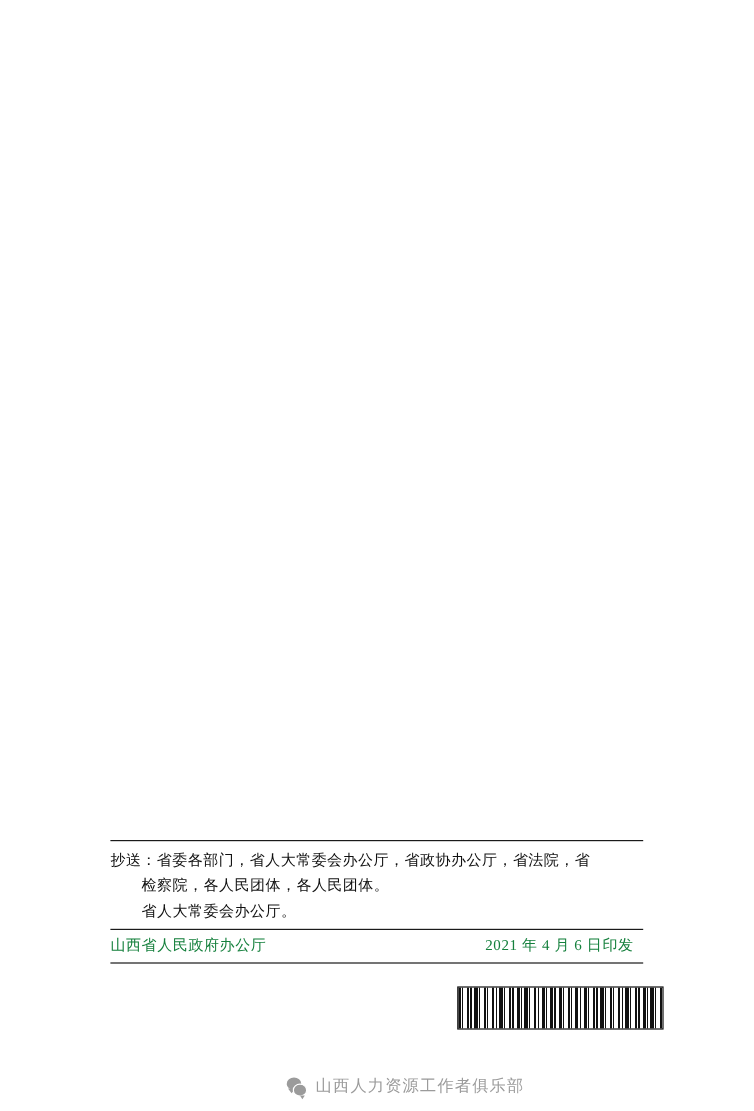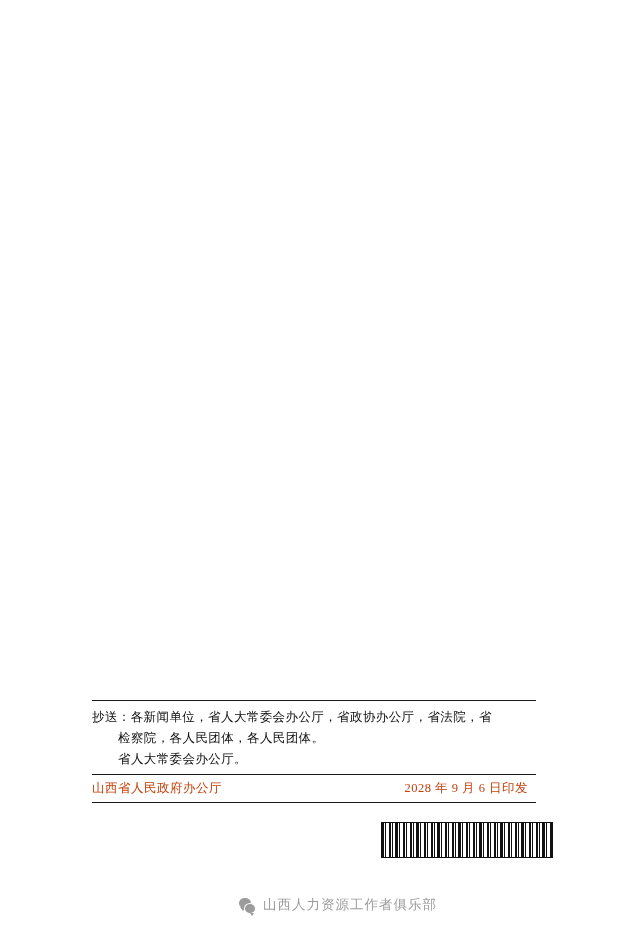--- a/index.html
+++ b/index.html
@@ -66,21 +66,21 @@
     padding-left: 26px;
   }
 
   .issuer-row {
     display: flex;
     justify-content: space-between;
     align-items: flex-start;
     padding: 5px 0 5px 0;
     font-size: 12.5px;
     letter-spacing: 0.5px;
-    color: #c2410c;
+    color: #15803d;
   }
 
   .issuer-row .left {
     white-space: nowrap;
   }
 
   .issuer-row .right {
     white-space: nowrap;
     padding-right: 8px;
   }
@@ -180,30 +180,30 @@
 
 <div class="page">
 
   <div class="blank-area"></div>
 
   <div class="footer-block">
 
     <div class="rule"></div>
 
     <div class="copy-to">
-      <div class="line">抄送：各新闻单位，省人大常委会办公厅，省政协办公厅，省法院，省</div>
+      <div class="line">抄送：省委各部门，省人大常委会办公厅，省政协办公厅，省法院，省</div>
       <div class="line hang">检察院，各人民团体，各人民团体。</div>
       <div class="line indent">省人大常委会办公厅。</div>
     </div>
 
     <div class="rule"></div>
 
     <div class="issuer-row">
       <div class="left">山西省人民政府办公厅</div>
-      <div class="right">2028 年 9 月 6 日印发</div>
+      <div class="right">2021 年 4 月 6 日印发</div>
     </div>
 
     <div class="rule"></div>
 
   </div>
 
   <div class="barcode"></div>
 
   <div class="watermark">
     <span class="wechat-icon">

